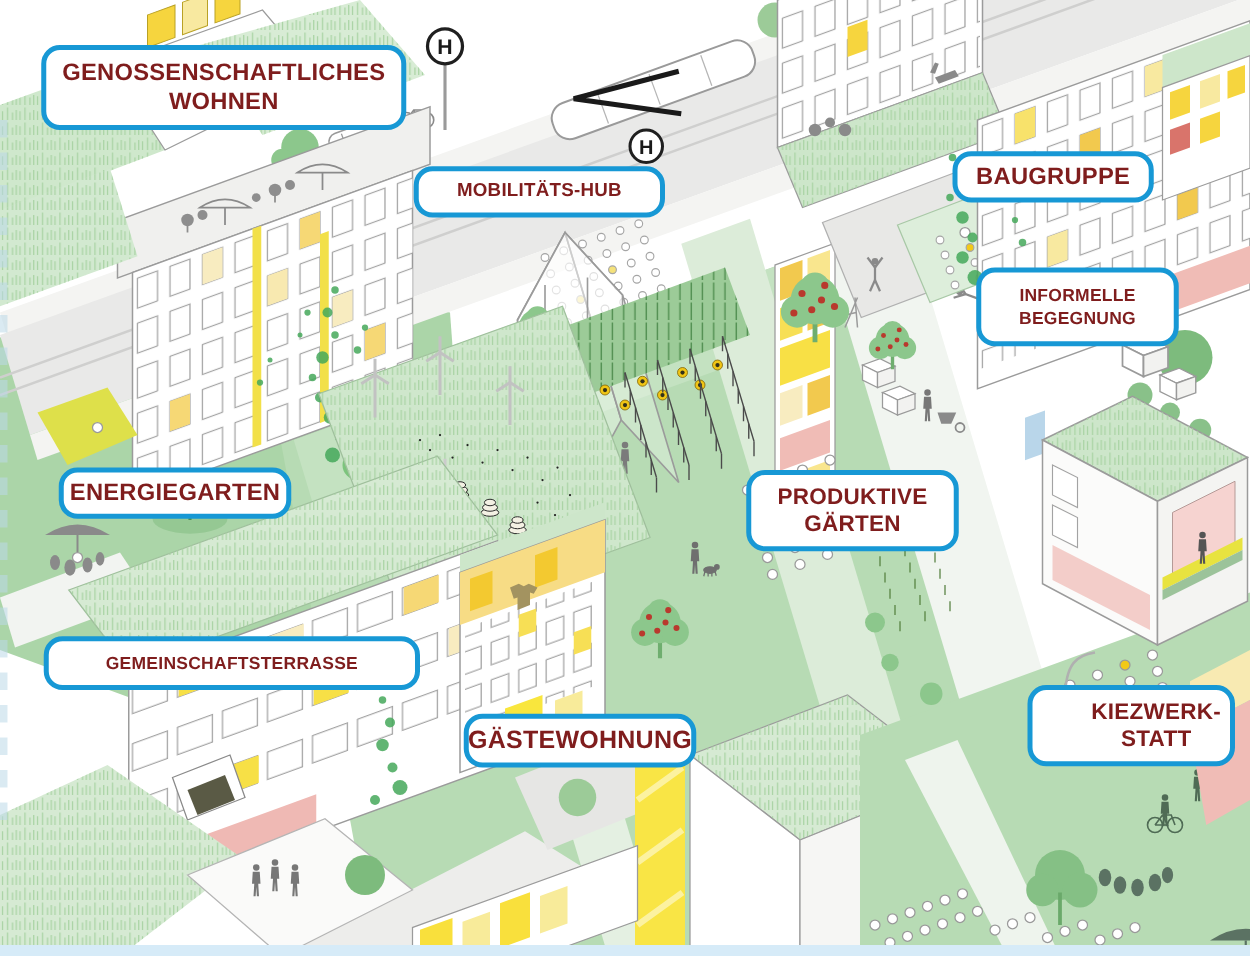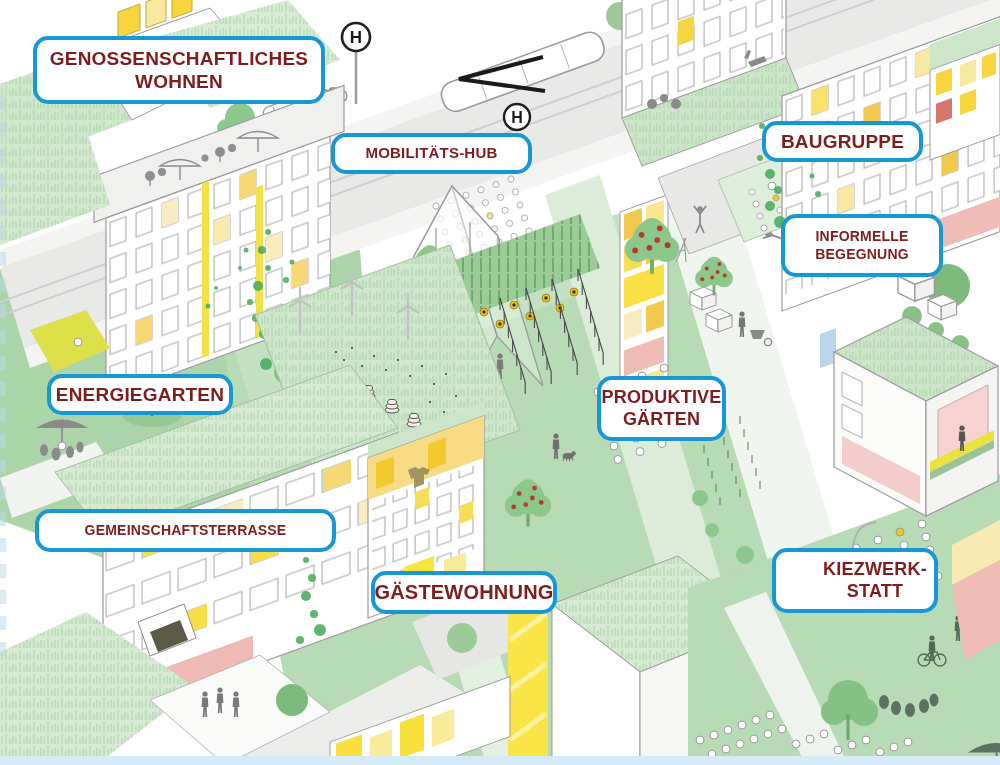--- a/index.html
+++ b/index.html
@@ -8,24 +8,24 @@
   .stage svg{position:absolute;left:0;top:0;}
   .callout{position:absolute;box-sizing:border-box;background:#fff;border:4px solid #1798d5;
            border-radius:15px;color:#7f1d1d;font-weight:bold;letter-spacing:.2px;line-height:1.22;
            display:flex;align-items:center;justify-content:center;text-align:center;
            white-space:pre-line;z-index:5;}
   #cl-0{left:33px;top:36px;width:292px;height:68px;font-size:19px;}
   #cl-1{left:331px;top:133px;width:201px;height:41px;font-size:15px;}
   #cl-2{left:762px;top:85px;width:161px;height:41px;font-size:19px;margin-top:36px;}
   #cl-3{left:781px;top:214px;width:162px;height:63px;font-size:14px;text-align:center;}
   #cl-4{left:47px;top:374px;width:186px;height:41px;font-size:19px;}
-  #cl-5{left:597px;top:376px;width:129px;height:65px;font-size:18px;}
+  #cl-5{left:597px;top:376px;width:170px;height:65px;font-size:18px;}
   #cl-6{left:35px;top:509px;width:301px;height:43px;font-size:14px;}
   #cl-7{left:371px;top:571px;width:186px;height:43px;font-size:20px;}
-  #cl-8{left:772px;top:548px;width:166px;height:65px;font-size:18px;padding-left:40px;}
+  #cl-8{left:822px;top:548px;width:166px;height:65px;font-size:18px;padding-left:40px;}
 </style>
 </head>
 <body>
 
 <div class="stage">
 
 <svg width="1000" height="765" viewBox="0 0 1000 765">
   <defs>
     <pattern id="winA" patternUnits="userSpaceOnUse" width="26" height="36">
       <rect x="4" y="6" width="16" height="24" fill="#ffffff" stroke="#a3a3a3" stroke-width="1"></rect>

